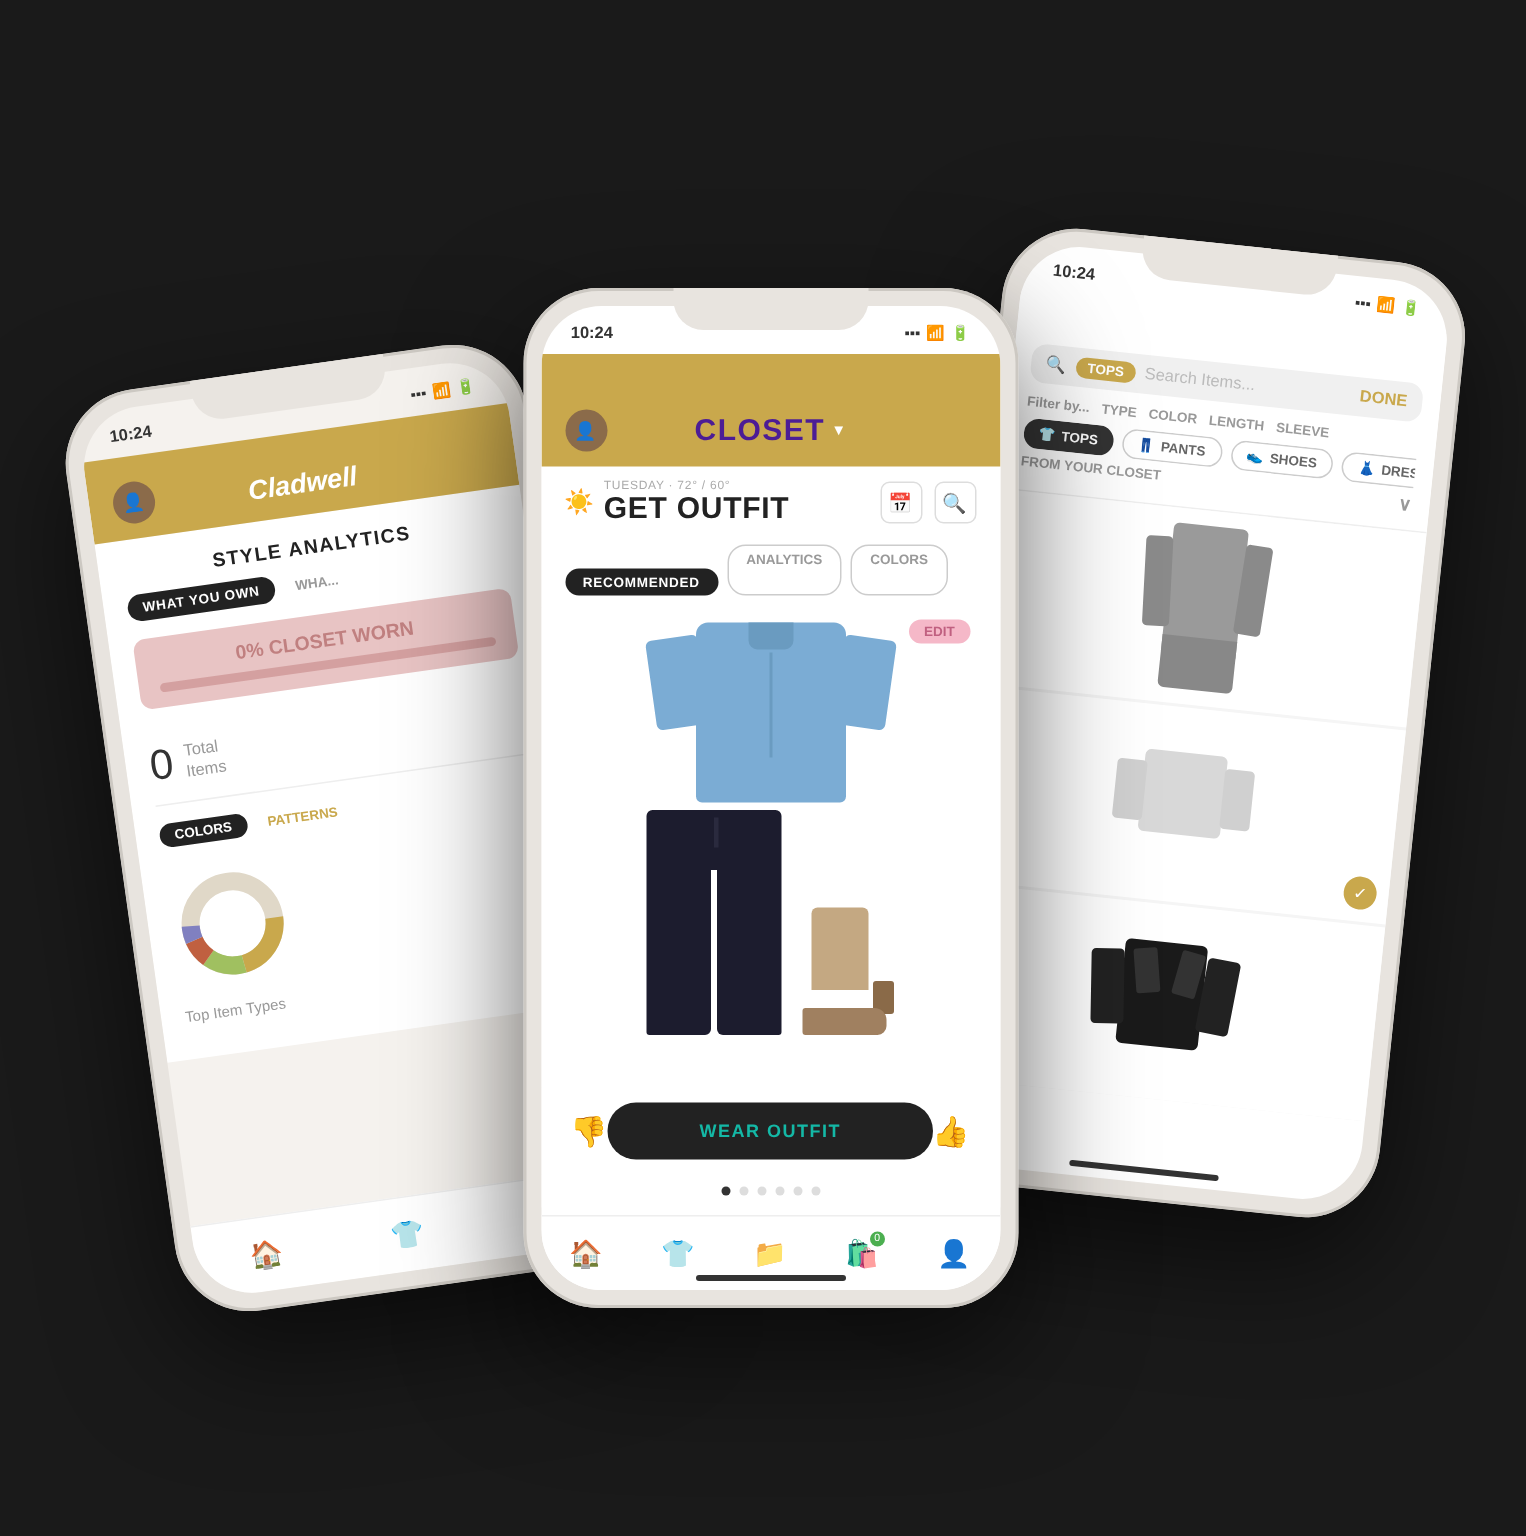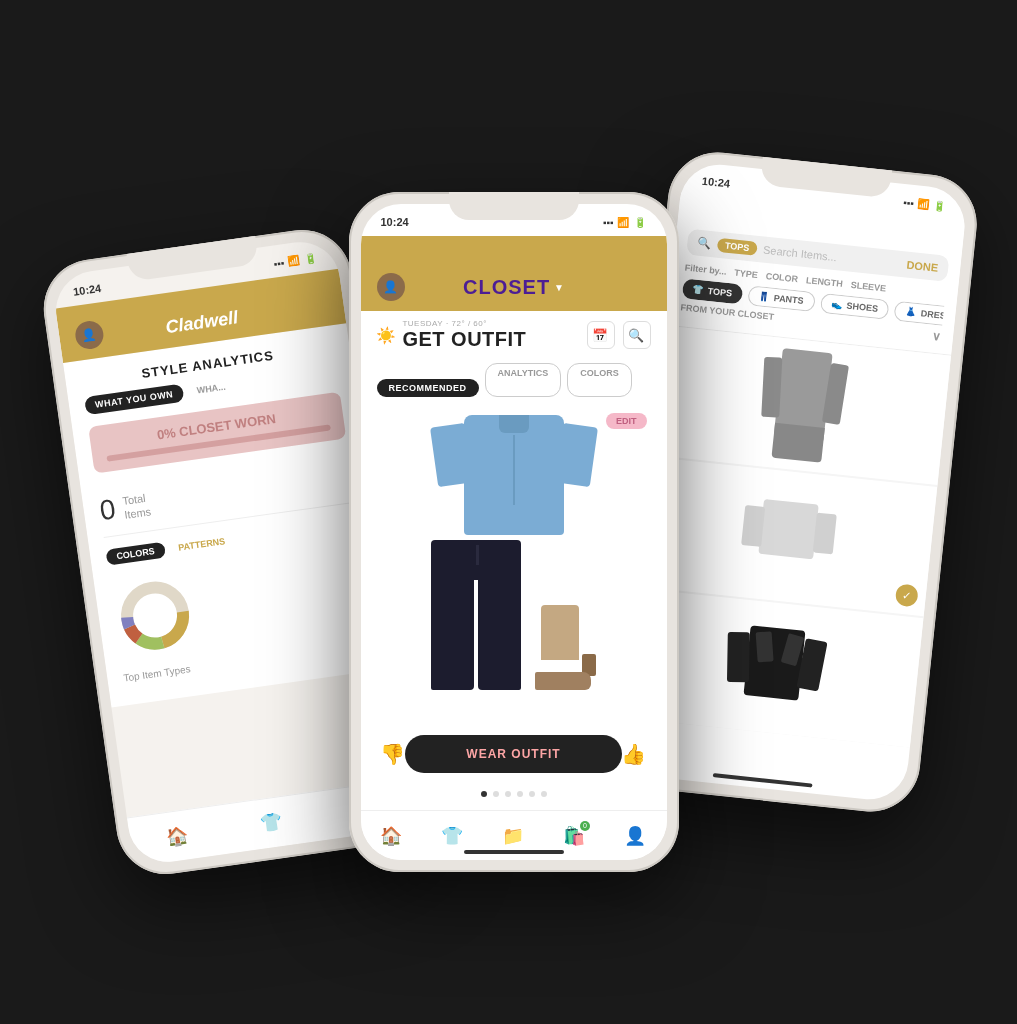--- a/index.html
+++ b/index.html
@@ -353,21 +353,21 @@
       background: #f5b8c8;
       color: #c06080;
       padding: 3px 10px;
       border-radius: 10px;
       font-size: 9px;
       font-weight: 700;
     }
 
     .wear-outfit-btn {
       background: #222;
-      color: #fca5a5;
+      color: #14b8a6;
       border: none;
       border-radius: 25px;
       padding: 12px 40px;
       font-size: 12px;
       font-weight: 700;
       letter-spacing: 1px;
       margin: 10px auto;
       display: block;
       width: 240px;
     }

